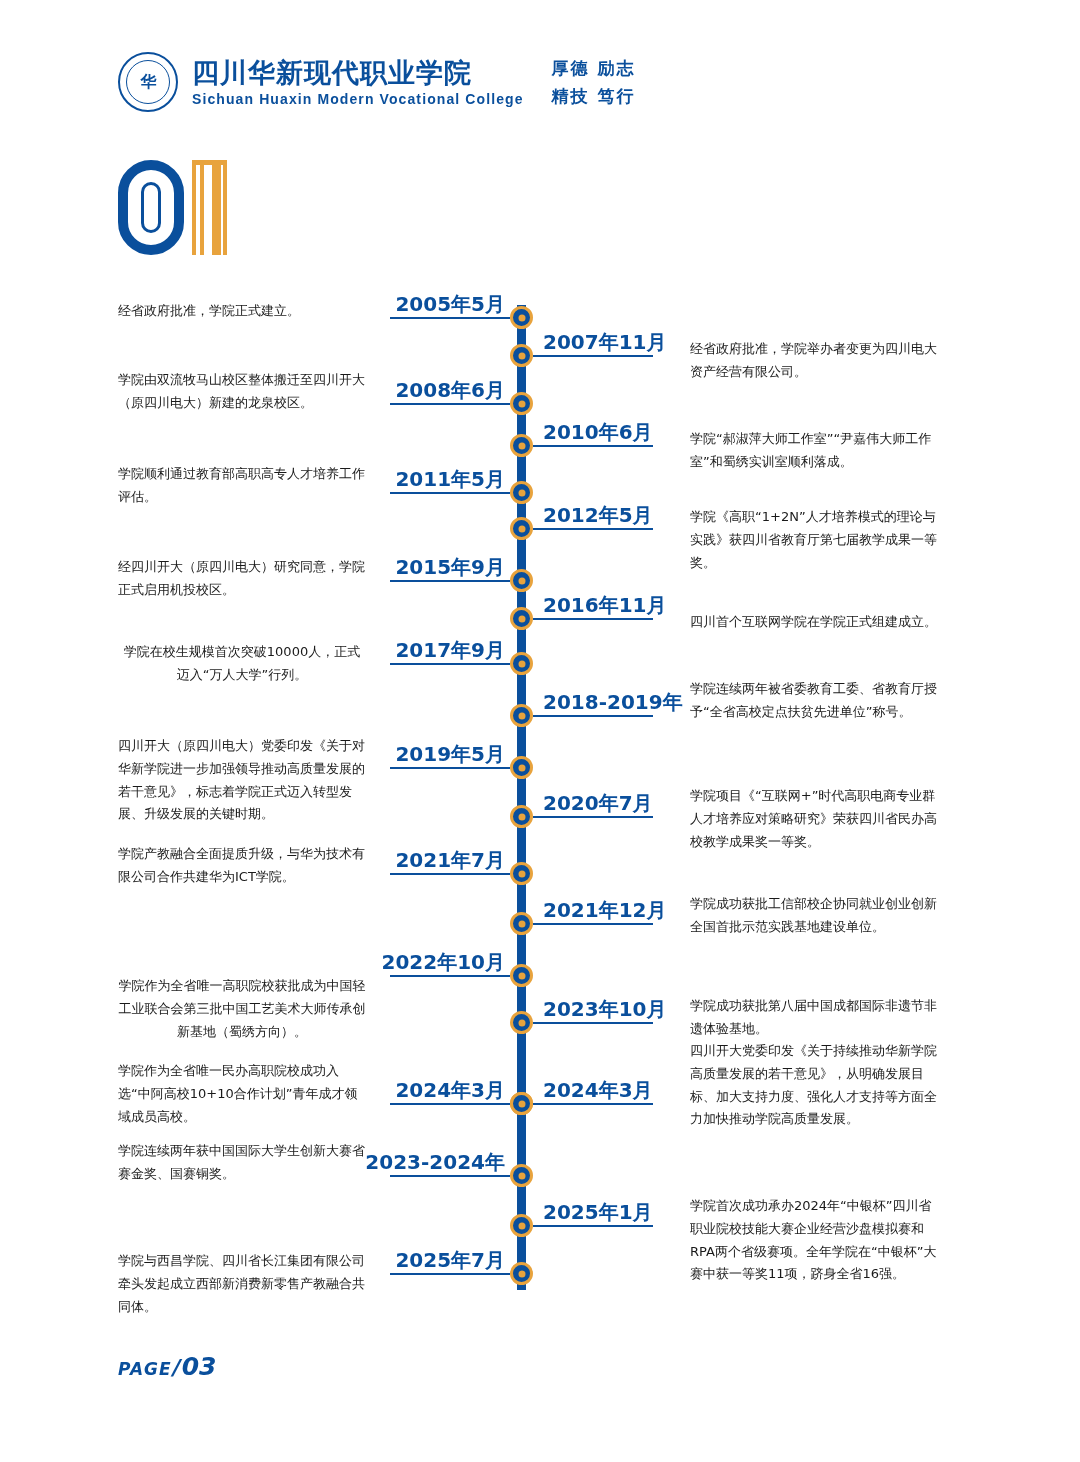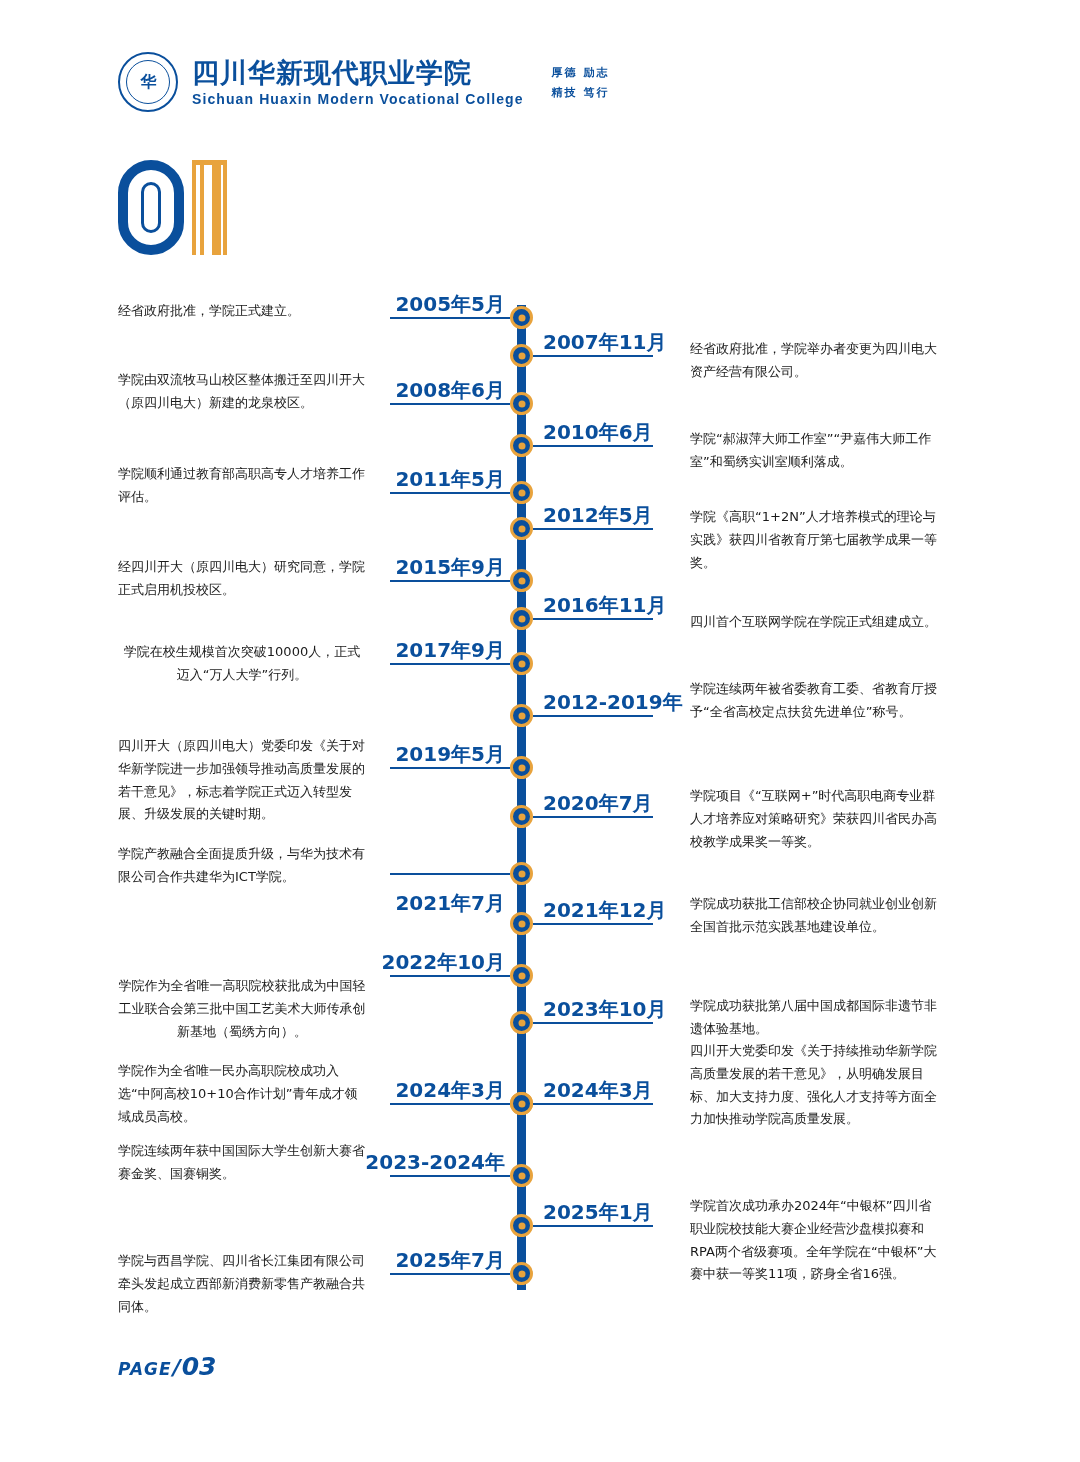--- a/index.html
+++ b/index.html
@@ -70,21 +70,21 @@
     color: #0a4f9c;
     letter-spacing: 1.1px;
     margin-top: 3px;
     font-weight: bold;
   }
   .motto {
     margin-left: 14px;
     display: flex;
     flex-direction: column;
     gap: 5px;
-    font-size: 11px;
+    font-size: 17px;
     color: #0a4f9c;
     font-weight: bold;
     font-family: "DejaVu Sans", sans-serif;
     letter-spacing: 2px;
   }
 
   
   .section-head {
     position: absolute;
     left: 118px;
@@ -299,33 +299,33 @@
       <div class="dot" style="top: 312px;"></div>
       <div class="connector" style="top: 323px; left: 533px; width: 120px;"></div>
       <div class="date right" style="top: 310px; left: 543px;">2016年11月</div>
       <div class="desc right" style="top: 316px; left: 690px;">四川首个互联网学院在学院正式组建成立。</div>
       <div class="dot" style="top: 357px;"></div>
       <div class="connector" style="top: 368px; left: 390px; width: 120px;"></div>
       <div class="date left" style="top: 355px; left: 505px;">2017年9月</div>
       <div class="desc left" style="top: 346px; left: 118px; text-align: center;">学院在校生规模首次突破10000人，正式迈入“万人大学”行列。</div>
       <div class="dot" style="top: 409px;"></div>
       <div class="connector" style="top: 420px; left: 533px; width: 120px;"></div>
-      <div class="date right" style="top: 407px; left: 543px;">2012-2019年</div>
+      <div class="date right" style="top: 407px; left: 543px;">2018-2019年</div>
       <div class="desc right" style="top: 383px; left: 690px;">学院连续两年被省委教育工委、省教育厅授予“全省高校定点扶贫先进单位”称号。</div>
       <div class="dot" style="top: 461px;"></div>
       <div class="connector" style="top: 472px; left: 390px; width: 120px;"></div>
       <div class="date left" style="top: 459px; left: 505px;">2019年5月</div>
       <div class="desc left" style="top: 440px; left: 118px;">四川开大（原四川电大）党委印发《关于对华新学院进一步加强领导推动高质量发展的若干意见》，标志着学院正式迈入转型发展、升级发展的关键时期。</div>
       <div class="dot" style="top: 510px;"></div>
       <div class="connector" style="top: 521px; left: 533px; width: 120px;"></div>
       <div class="date right" style="top: 508px; left: 543px;">2020年7月</div>
       <div class="desc right" style="top: 490px; left: 690px;">学院项目《“互联网+”时代高职电商专业群人才培养应对策略研究》荣获四川省民办高校教学成果奖一等奖。</div>
       <div class="dot" style="top: 567px;"></div>
       <div class="connector" style="top: 578px; left: 390px; width: 120px;"></div>
-      <div class="date left" style="top: 565px; left: 505px; margin-top: 43px;">2021年7月</div>
+      <div class="date left" style="top: 565px; left: 505px;">2021年7月</div>
       <div class="desc left" style="top: 548px; left: 118px;">学院产教融合全面提质升级，与华为技术有限公司合作共建华为ICT学院。</div>
       <div class="dot" style="top: 617px;"></div>
       <div class="connector" style="top: 628px; left: 533px; width: 120px;"></div>
       <div class="date right" style="top: 615px; left: 543px;">2021年12月</div>
       <div class="desc right" style="top: 598px; left: 690px;">学院成功获批工信部校企协同就业创业创新全国首批示范实践基地建设单位。</div>
       <div class="dot" style="top: 669px;"></div>
       <div class="connector" style="top: 680px; left: 390px; width: 120px;"></div>
       <div class="date left" style="top: 667px; left: 505px;">2022年10月</div>
       <div class="desc left" style="top: 680px; left: 118px; text-align: center;">学院作为全省唯一高职院校获批成为中国轻工业联合会第三批中国工艺美术大师传承创新基地（蜀绣方向）。</div>
       <div class="dot" style="top: 716px;"></div>

